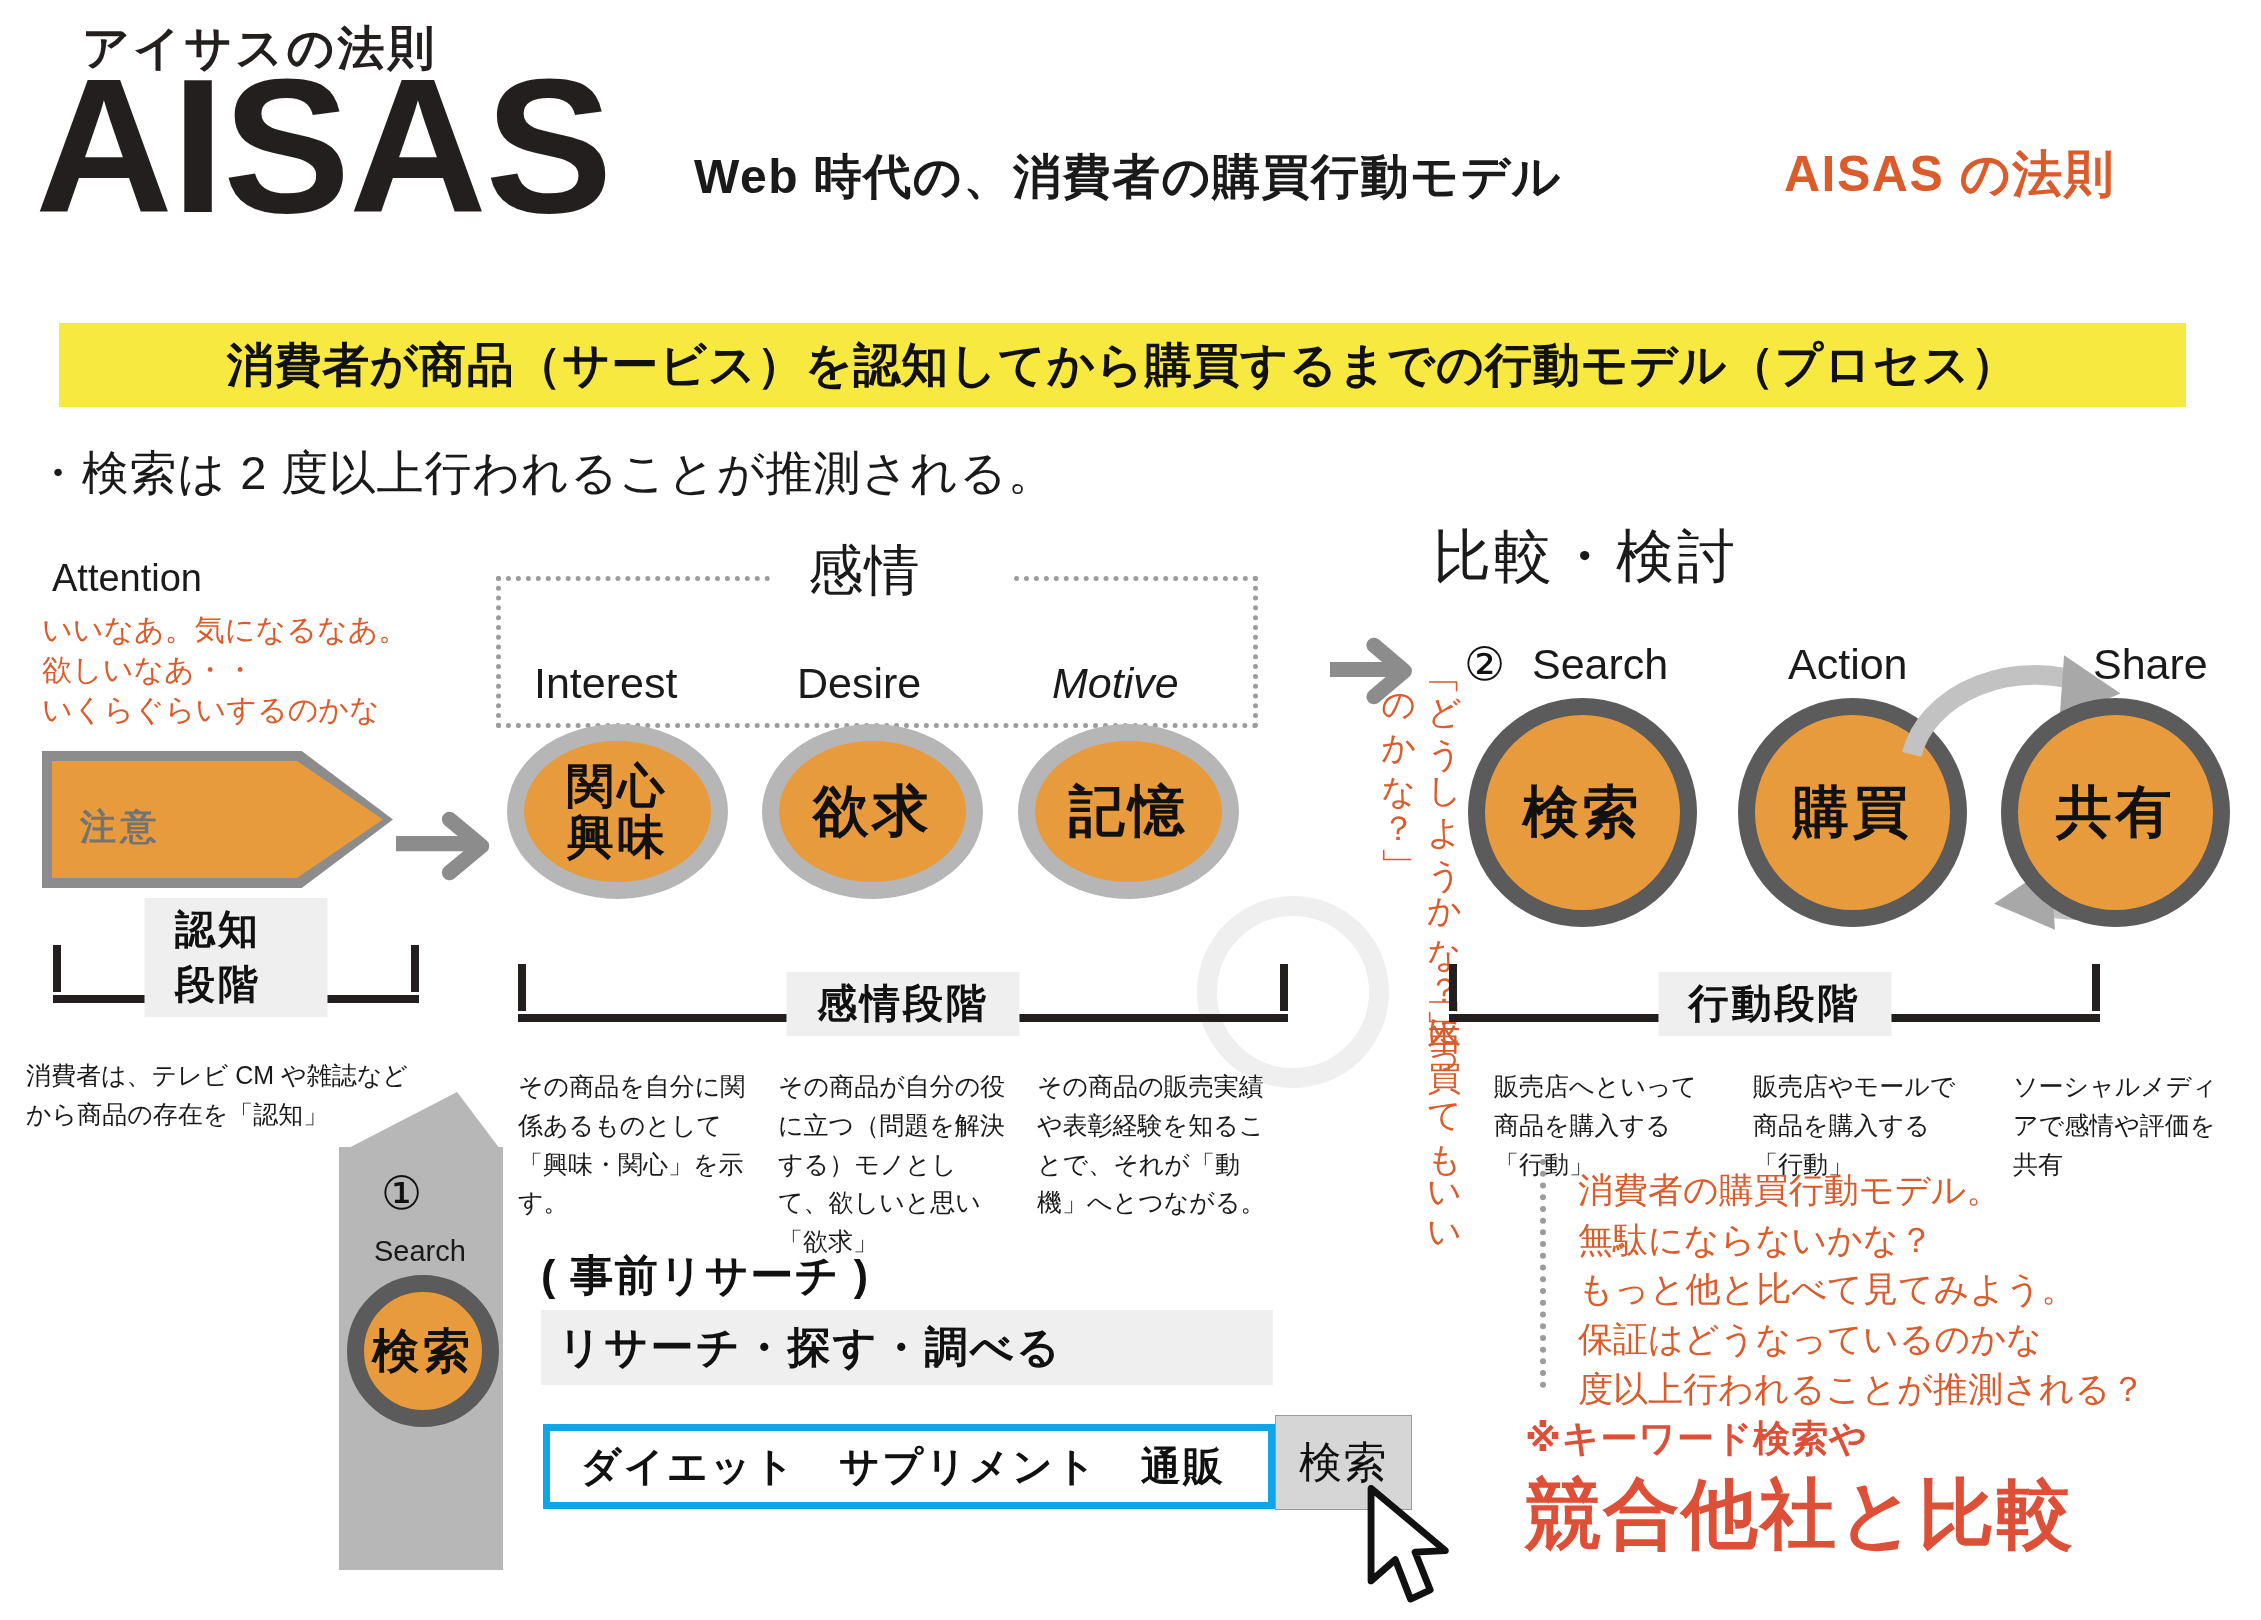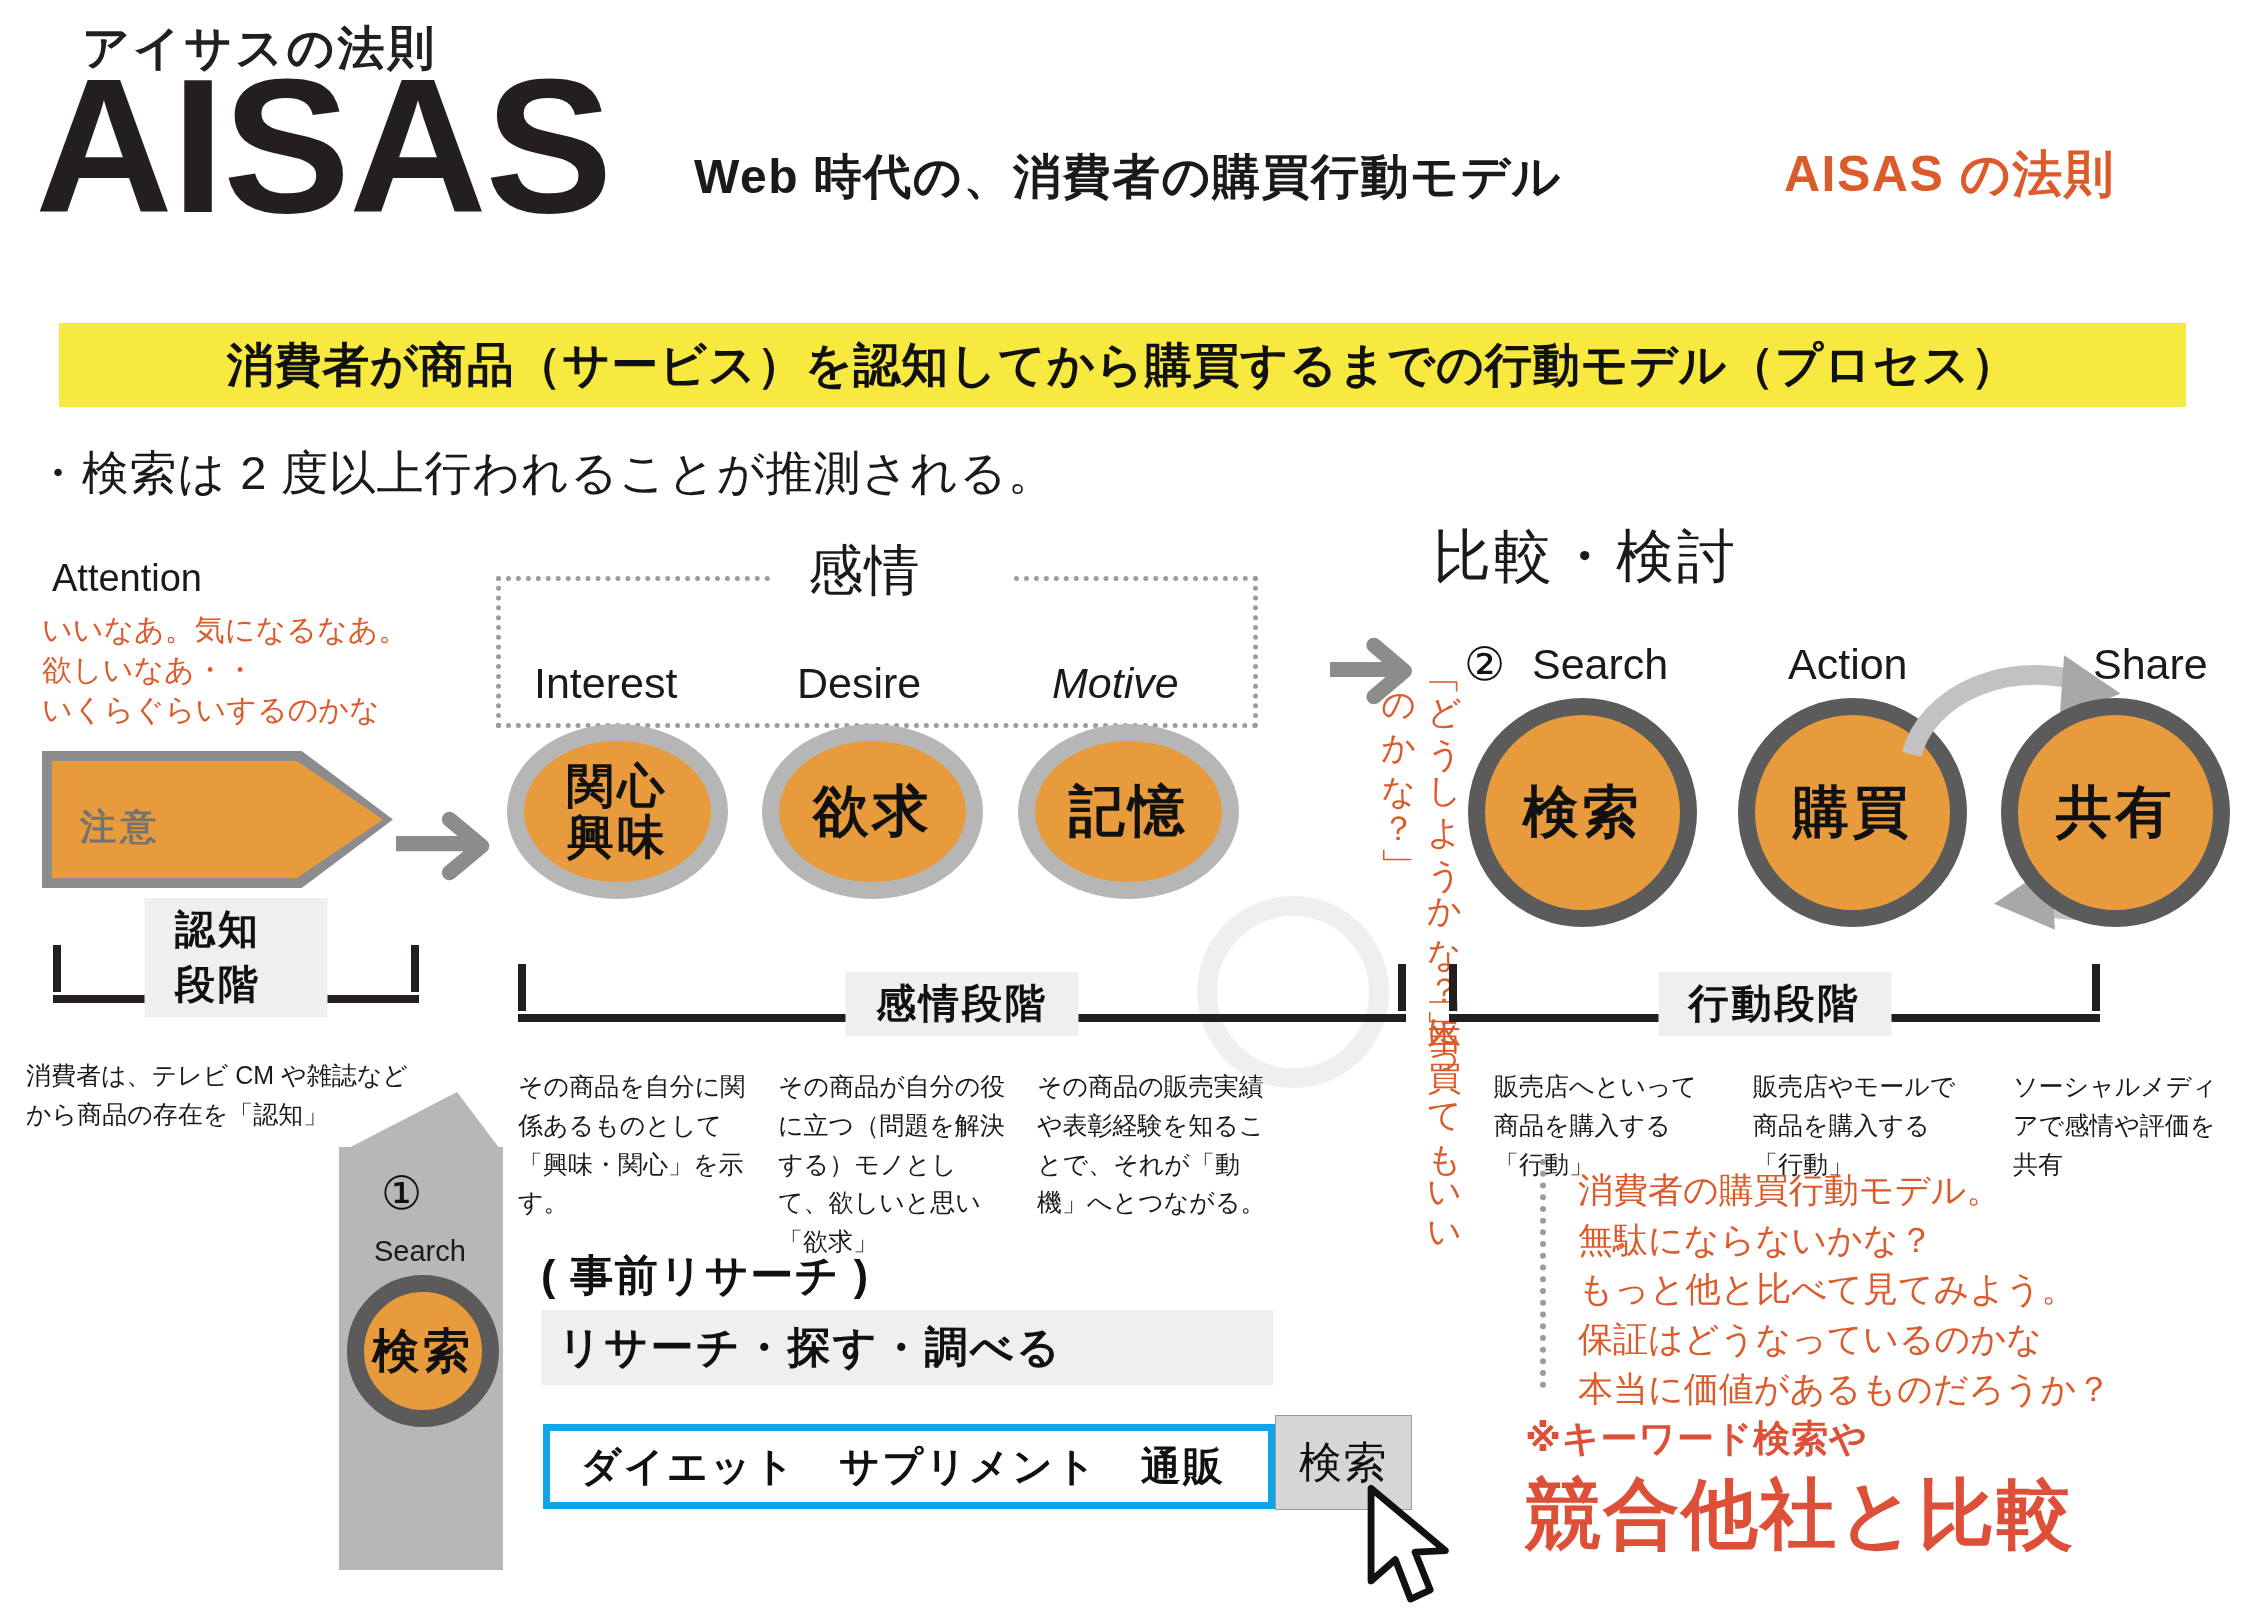--- a/index.html
+++ b/index.html
@@ -111,21 +111,21 @@
   .bracket .lw{left:0;top:0;width:8.4px;height:47px;}
   .bracket .rw{right:0;top:0;width:8.4px;height:47px;}
   .bracket .bt{left:0;bottom:0;width:100%;height:8.4px;}
   .bracket .chip{
     position:absolute;left:50%;transform:translateX(-50%);
     background:#EFEFEF;padding:4.6px 30.5px;bottom:-13.7px;
   }
   .bracket .chip span{font-size:40px;font-weight:700;color:#111;letter-spacing:3px;}
 
   #br-ninchi{left:53px;top:945px;width:366px;height:58px;}
-  #br-kanjo {left:518px;top:964px;width:888px;height:58px;}
+  #br-kanjo {left:518px;top:964px;width:770px;height:58px;}
   #br-kodo  {left:1449px;top:964px;width:651px;height:58px;}
 
   
   .desc{position:absolute;font-size:25px;line-height:1.55;color:#1a1a1a;}
   #d-ninchi{left:26px;top:1056px;width:396px;}
   #d-interest{left:518px;top:1067px;width:229px;}
   #d-desire {left:778px;top:1067px;width:229px;}
   #d-motive {left:1037px;top:1067px;width:229px;}
   #d-search2{left:1494px;top:1067px;width:221px;}
   #d-action {left:1753px;top:1067px;width:221px;}
@@ -328,18 +328,18 @@
     <polygon points="8,4 8,126 40,98 60,150 86,138 66,88 106,86" fill="#ffffff" stroke="#111111" stroke-width="9" stroke-linejoin="round"></polygon>
   </svg>
 </div>
 
 <div class="abs" id="rlist-dots"></div>
 <div class="abs" id="rlist">
   <div>消費者の購買行動モデル。</div>
   <div>無駄にならないかな？</div>
   <div>もっと他と比べて見てみよう。</div>
   <div>保証はどうなっているのかな</div>
-  <div>本当に価値があるものだろうか？</div>
+  <div>度以上行われることが推測される？</div>
 </div>
 
 <div class="abs" id="kw-note">※キーワード検索や</div>
 <div class="abs" id="kw-big">競合他社と比較</div>
 
 
 </body></html>

